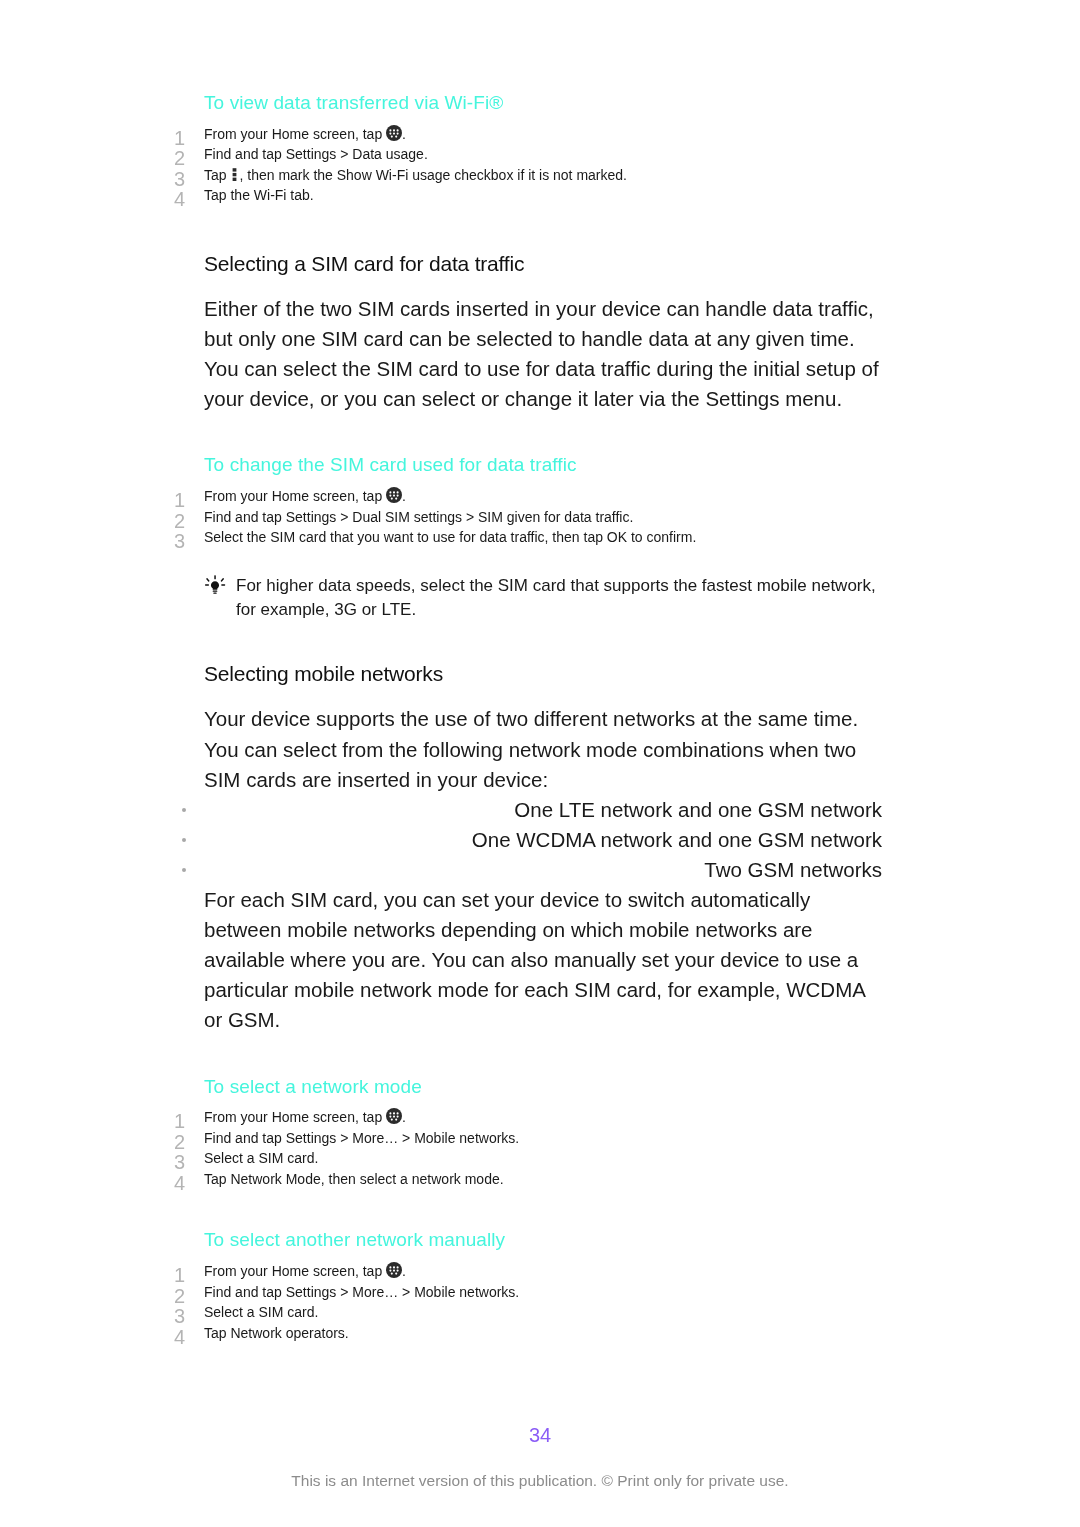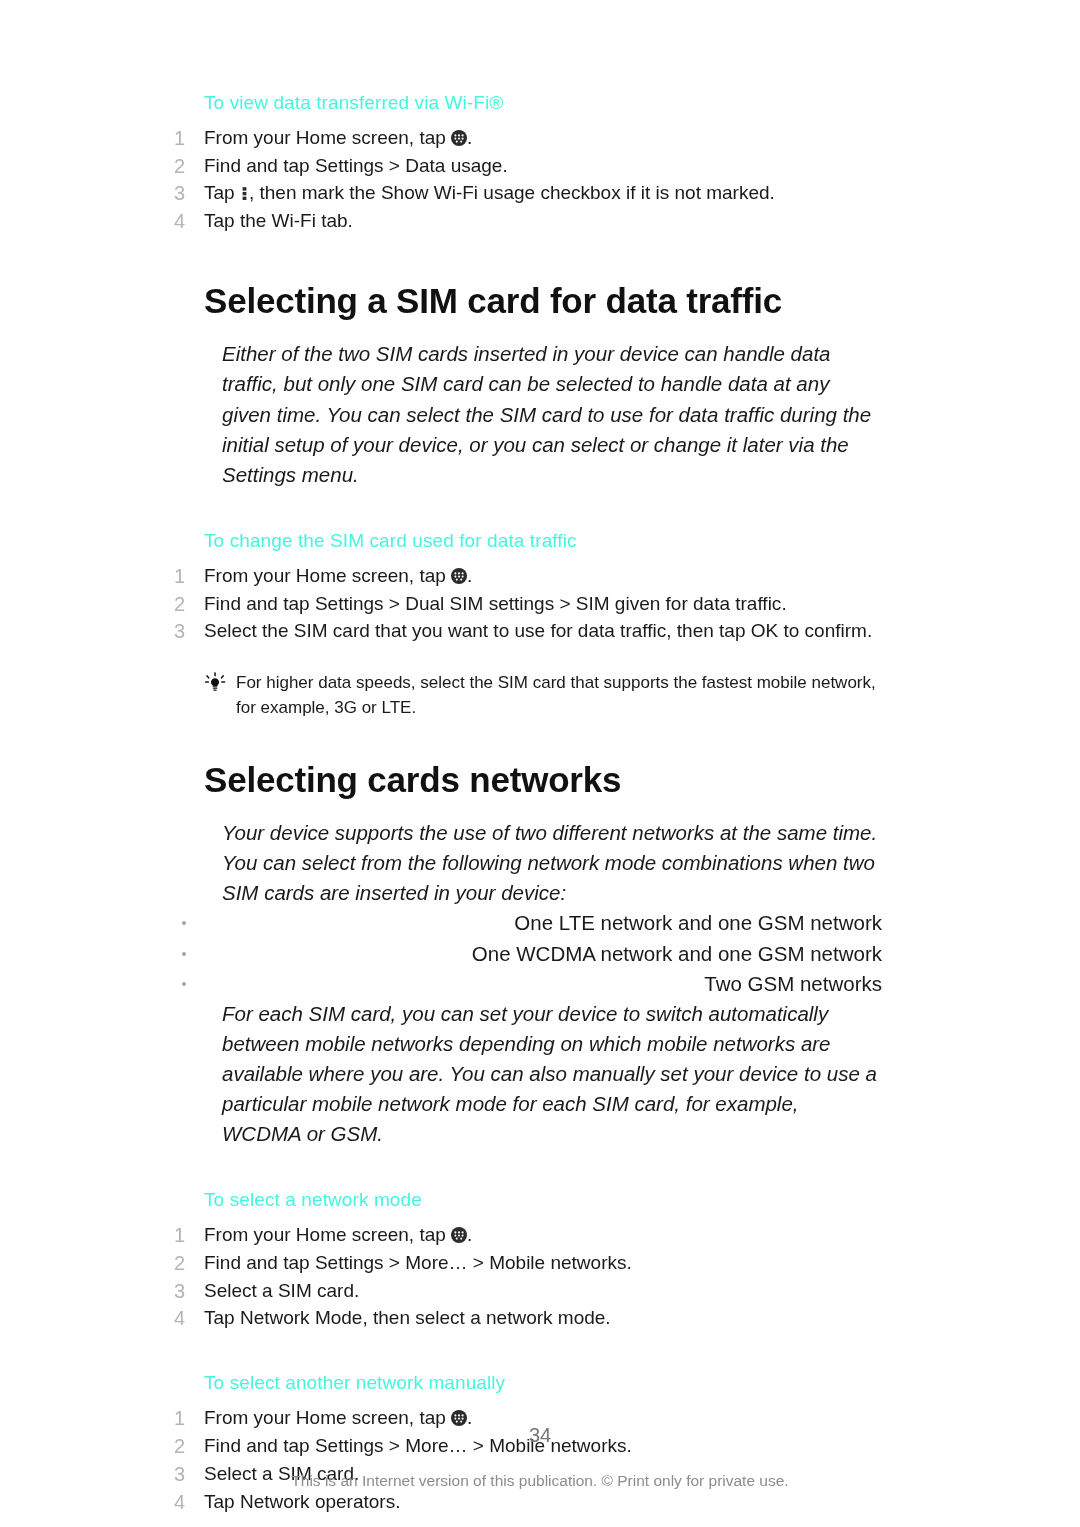--- a/index.html
+++ b/index.html
@@ -35,49 +35,48 @@
   .proc-heading {
     color: #45f5dd;
     font-size: 19px;
     font-weight: 400;
     margin: 0 0 9px 34px;
     letter-spacing: 0.1px;
     line-height: 1.2;
   }
 
   .section-heading {
-    font-size: 35px;
-    font-weight: 700;
+    font-size: 21px;
+    font-weight: 400;
     color: #111111;
     margin: 0 0 18px 34px;
     letter-spacing: -0.2px;
     line-height: 1.15;
   }
 
   
   .body-text {
     font-size: 20.5px;
     line-height: 1.47;
-    margin: 0 0 0 52px;
-    color: #1a1a1a;
-    font-style: italic;
+    margin: 0 0 0 34px;
+    color: #1a1a1a;
   }
 
   
   ol.steps {
     list-style: none;
     margin: 0;
     padding: 0;
     counter-reset: stepcnt;
   }
   ol.steps > li {
     counter-increment: stepcnt;
     position: relative;
     padding-left: 34px;
-    font-size: 19px;
+    font-size: 14px;
     line-height: 1.465;
     color: #1a1a1a;
   }
   ol.steps > li::before {
     content: counter(stepcnt);
     position: absolute;
     left: 4px;
     top: 0;
     color: #b4b4b4;
     font-size: 20px;
@@ -145,21 +144,21 @@
     margin: 0 1px;
   }
 
   
   .page-number {
     position: absolute;
     left: 0;
     right: 0;
     top: 1424px;
     text-align: center;
-    color: #737373;
+    color: #8b5cf6;
     font-size: 20px;
   }
   .footer-note {
     position: absolute;
     left: 0;
     right: 0;
     top: 1472px;
     text-align: center;
     color: #8c8c8c;
     font-size: 15.5px;
@@ -241,21 +240,21 @@
             <rect x="5.1" y="3.9" width="1.5" height="4.0" rx="0.6" transform="rotate(-42 5.85 5.9)"></rect>
             <rect x="19.6" y="3.9" width="1.5" height="4.0" rx="0.6" transform="rotate(42 20.35 5.9)"></rect>
           </g>
         </svg>
       </span>
       <span>For higher data speeds, select the SIM card that supports the fastest mobile network, for example, 3G or LTE.</span>
     </div>
 
     <div class="gap-lg"></div>
 
-    <h2 class="section-heading">Selecting cards networks</h2>
+    <h2 class="section-heading">Selecting mobile networks</h2>
     <p class="body-text">Your device supports the use of two different networks at the same time. You can select from the following network mode combinations when two SIM cards are inserted in your device:</p>
     <ul class="bullets">
         <li>One LTE network and one GSM network</li>
         <li>One WCDMA network and one GSM network</li>
         <li>Two GSM networks</li>
       </ul>
     <p class="body-text">For each SIM card, you can set your device to switch automatically between mobile networks depending on which mobile networks are available where you are. You can also manually set your device to use a particular mobile network mode for each SIM card, for example, WCDMA or GSM.</p>
 
     <div class="gap-lg"></div>
 

